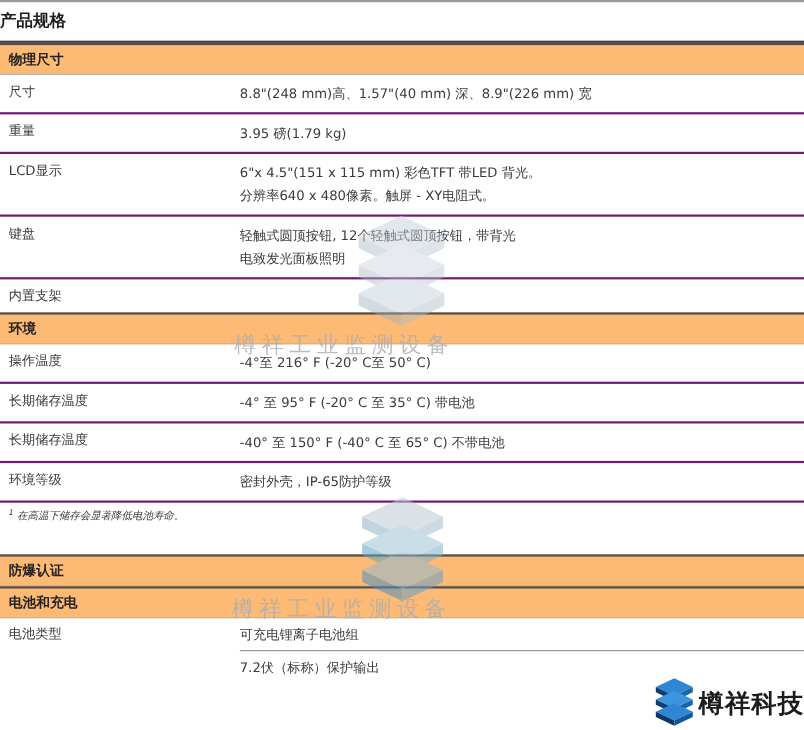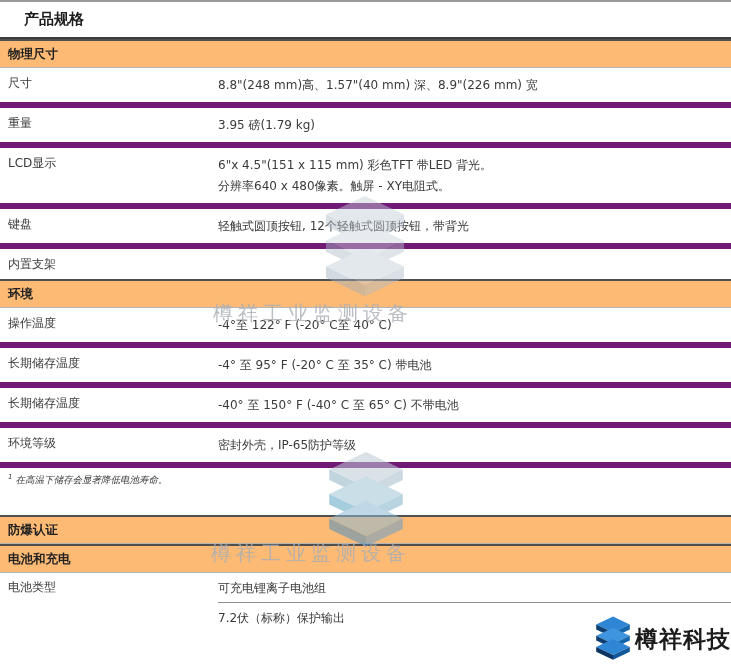--- a/index.html
+++ b/index.html
@@ -6,32 +6,32 @@
   html,body { width: 731px; height: 664px; overflow: hidden; }
   body {
     font-family: "DejaVu Sans", "Liberation Sans", sans-serif;
     background: #ffffff;
     color: #3a3a3a;
     position: relative;
   }
   .top-hairline { height: 2px; background: #9a9a9a; width: 100%; }
   .page-title {
     font-size: 15px; font-weight: bold; color: #1d1d1d;
-    padding: 8px 8px 6px 24px;
+    padding: 8px 8px 6px 0;
   }
   .title-rule { border-bottom: 2px solid #3c3c3c; margin-top: 2px; }
 
   .section-header {
     background: #fdba74;
     border-top: 2px solid #4f4f4f;
     border-bottom: 1px solid #b5b5b5;
     font-size: 12.5px; font-weight: bold; color: #222;
     padding: 5px 8px 4px 8px;
   }
-  .spec-row { display: flex; border-bottom: 6px solid #701a75; }
+  .spec-row { display: flex; border-bottom: 2px solid #701a75; }
   .spec-row.no-border { border-bottom: none; }
   .row-label {
     flex: 0 0 218px; padding: 7px 6px 6px 8px;
     font-size: 12px; color: #3a3a3a;
   }
   .row-value {
     flex: 1 1 auto; padding: 7px 6px 6px 0;
     font-size: 12px; color: #3a3a3a; line-height: 1.75;
   }
   .value-line { display: block; }
@@ -108,34 +108,35 @@
     <div class="row-value">
       <span class="value-line">6"x 4.5"(151 x 115 mm) 彩色TFT 带LED 背光。</span>
       <span class="value-line">分辨率640 x 480像素。触屏 - XY电阻式。</span>
     </div>
   </div>
 
   <div class="spec-row">
     <div class="row-label">键盘</div>
     <div class="row-value">
       <span class="value-line">轻触式圆顶按钮, 12个轻触式圆顶按钮，带背光</span>
+      <span class="value-line">电致发光面板照明</span>
     </div>
   </div>
 
   <div class="spec-row no-border">
     <div class="row-label">内置支架</div>
     <div class="row-value"></div>
   </div>
 
   <div class="section-header">环境</div>
 
   <div class="spec-row">
     <div class="row-label">操作温度</div>
     <div class="row-value">
-      <span class="value-line">-4°至 122° F (-20° C至 40° C)</span>
+      <span class="value-line">-4°至 216° F (-20° C至 50° C)</span>
     </div>
   </div>
 
   <div class="spec-row">
     <div class="row-label">长期储存温度</div>
     <div class="row-value">
       <span class="value-line">-4° 至 95° F (-20° C 至 35° C) 带电池</span>
     </div>
   </div>
 

